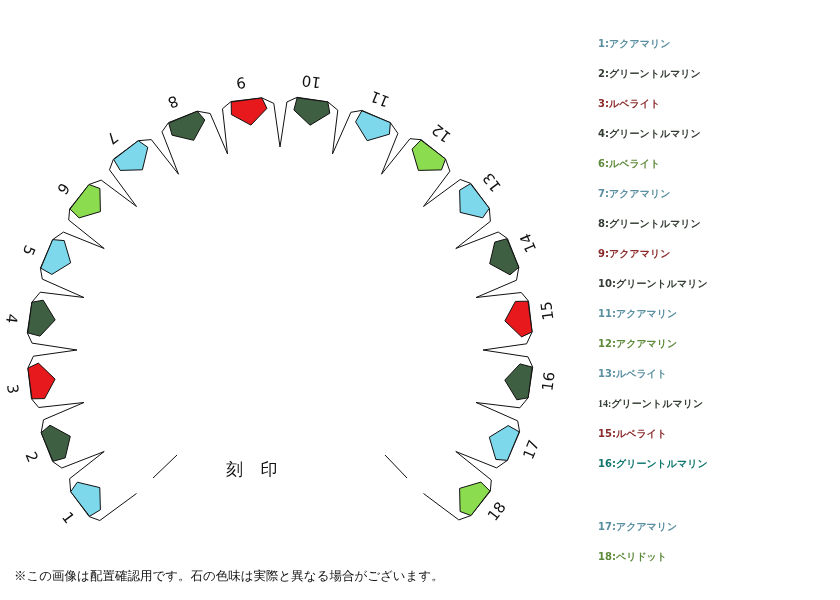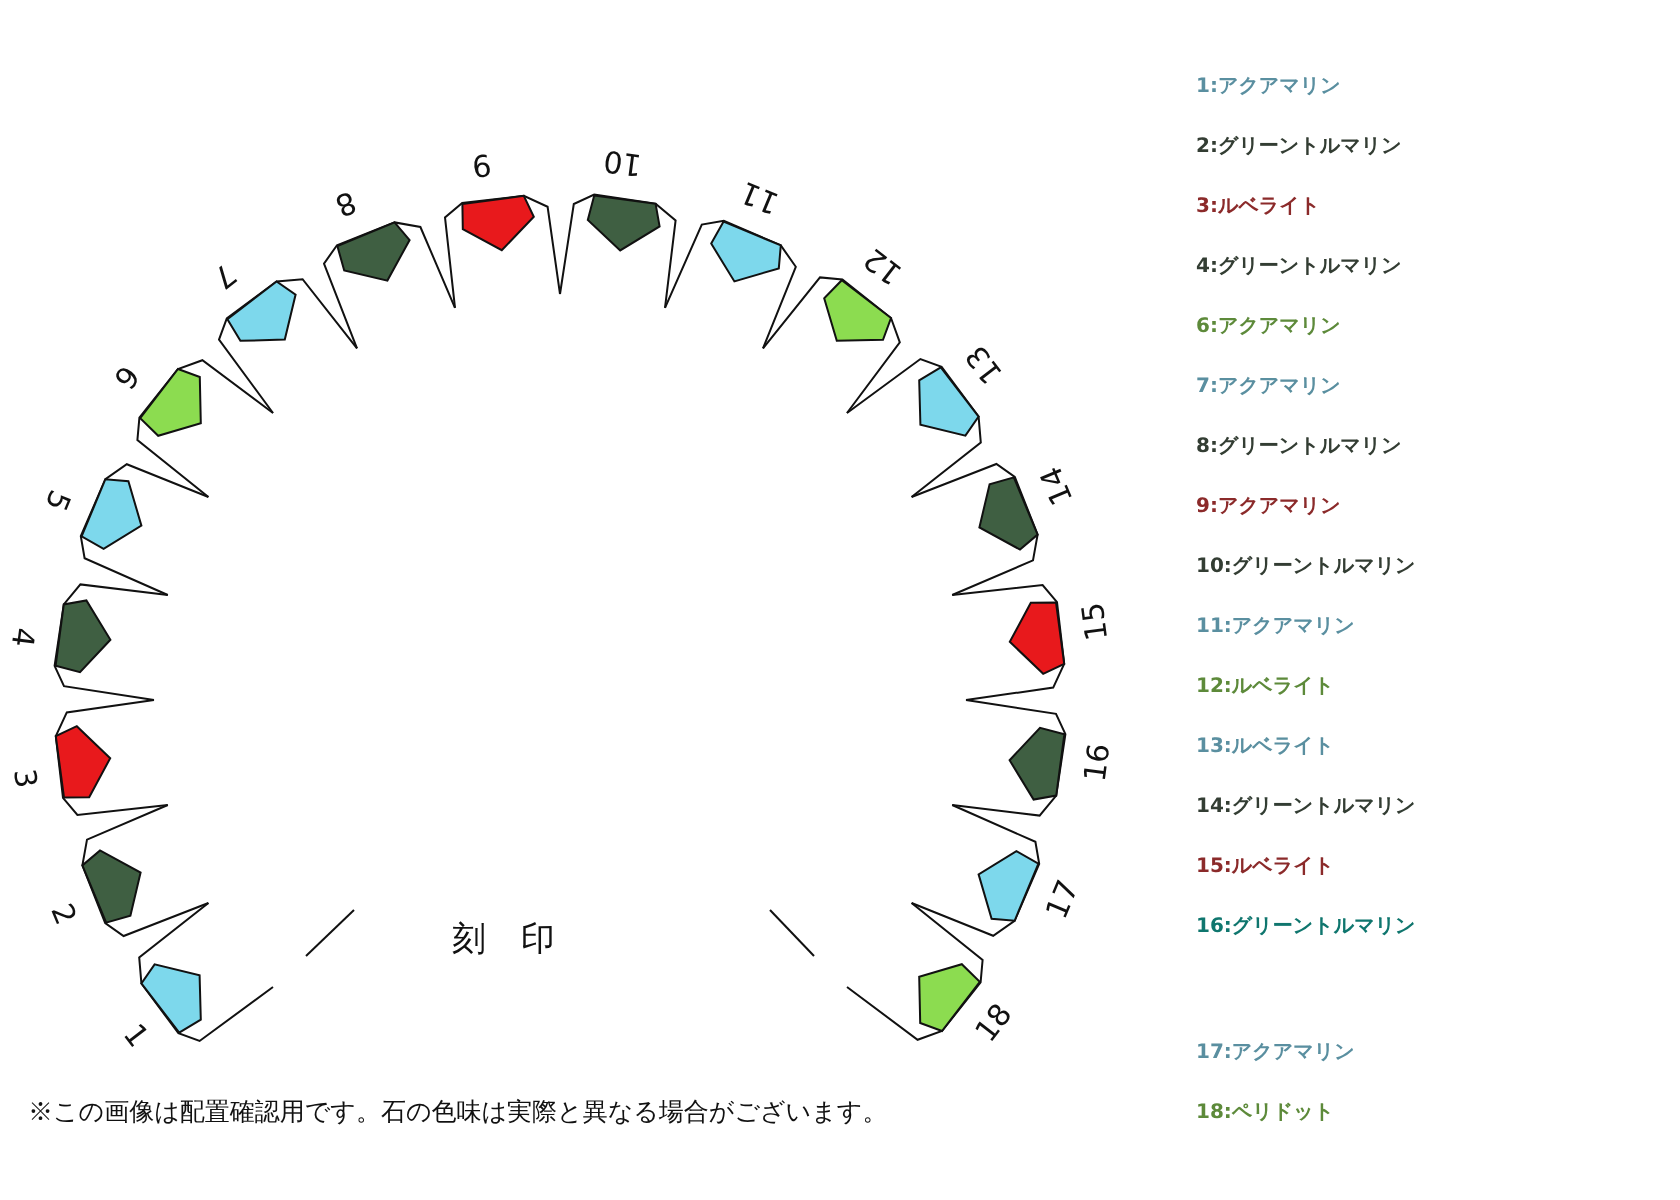--- a/index.html
+++ b/index.html
@@ -7,21 +7,21 @@
          font-family: "DejaVu Sans", sans-serif; }
   #ring-svg { position: absolute; left: 0; top: 0; width: 600px; height: 560px; }
   .seg-outline { fill: none; stroke: #111; stroke-width: 1; }
   .stone { stroke: #111; stroke-width: 1; }
   .seg-label { font-family: "DejaVu Sans", sans-serif; font-size: 15px; fill: #111; }
   .engrave-label { position: absolute; left: 226px; top: 458px; font-size: 17px;
                    letter-spacing: 6px; color: #111; font-family: "DejaVu Sans", sans-serif; }
   .legend { position: absolute; left: 598px; top: 32px; margin: 0; padding: 0; list-style: none; }
   .legend li { height: 30px; line-height: 24px; font-size: 10px; font-weight: bold;
                font-family: "DejaVu Sans", sans-serif; white-space: nowrap; }
-  .footnote { position: absolute; left: 14px; top: 548px; font-size: 12.5px; color: #111;
+  .footnote { position: absolute; left: 14px; top: 568px; font-size: 12.5px; color: #111;
               font-family: Liberation Sans, sans-serif; }
 </style>
 </head>
 <body>
 
 <svg id="ring-svg" xmlns="http://www.w3.org/2000/svg" viewBox="0 0 600 560">
   <g id="segments-group">
       <g>
         <polyline points="136.5,493.5 99.8,520.5 89.2,516.6 70.7,491.7 69.6,478.7 104.2,451.5" class="seg-outline"></polyline>
         <polygon points="89.6,516.3 70.7,491.7 77.3,482.2 99.8,487.6 100.4,509.8" class="stone" fill="#7dd8ec"></polygon>
@@ -117,28 +117,28 @@
   <line x1="385" y1="455" x2="407" y2="478" stroke="#111" stroke-width="1"></line>
 </svg>
 
 <div class="engrave-label">刻 印</div>
 
 <ul class="legend" id="legend-list">
   <li style="color: rgb(90, 143, 160);">1:アクアマリン</li>
   <li style="color: rgb(51, 61, 51);">2:グリーントルマリン</li>
   <li style="color: rgb(139, 42, 42);">3:ルベライト</li>
   <li style="color: rgb(51, 61, 51);">4:グリーントルマリン</li>
-  <li style="color: rgb(93, 138, 58);">6:アクアマリン</li>
+  <li style="color: rgb(93, 138, 58);">6:ルベライト</li>
   <li style="color: rgb(90, 143, 160);">7:アクアマリン</li>
   <li style="color: rgb(51, 61, 51);">8:グリーントルマリン</li>
   <li style="color: rgb(139, 42, 42);">9:アクアマリン</li>
   <li style="color: rgb(51, 61, 51);">10:グリーントルマリン</li>
   <li style="color: rgb(90, 143, 160);">11:アクアマリン</li>
-  <li style="color: rgb(93, 138, 58);">12:ルベライト</li>
+  <li style="color: rgb(93, 138, 58);">12:アクアマリン</li>
   <li style="color: rgb(90, 143, 160);">13:ルベライト</li>
-  <li style="color: rgb(51, 61, 51);">14:グリーントルマリン</li>
+  <li style="color: rgb(51, 61, 51); font-family: Liberation Serif, serif;">14:グリーントルマリン</li>
   <li style="color: rgb(139, 42, 42);">15:ルベライト</li>
   <li style="color: #0f766e; text-align: center;">16:グリーントルマリン</li>
   <li style="color: rgb(90, 143, 160); margin-top: 33px;">17:アクアマリン</li>
   <li style="color: rgb(93, 138, 58);">18:ペリドット</li>
 </ul>
 
 <div class="footnote">※この画像は配置確認用です。石の色味は実際と異なる場合がございます。</div>
 
 </body></html>

